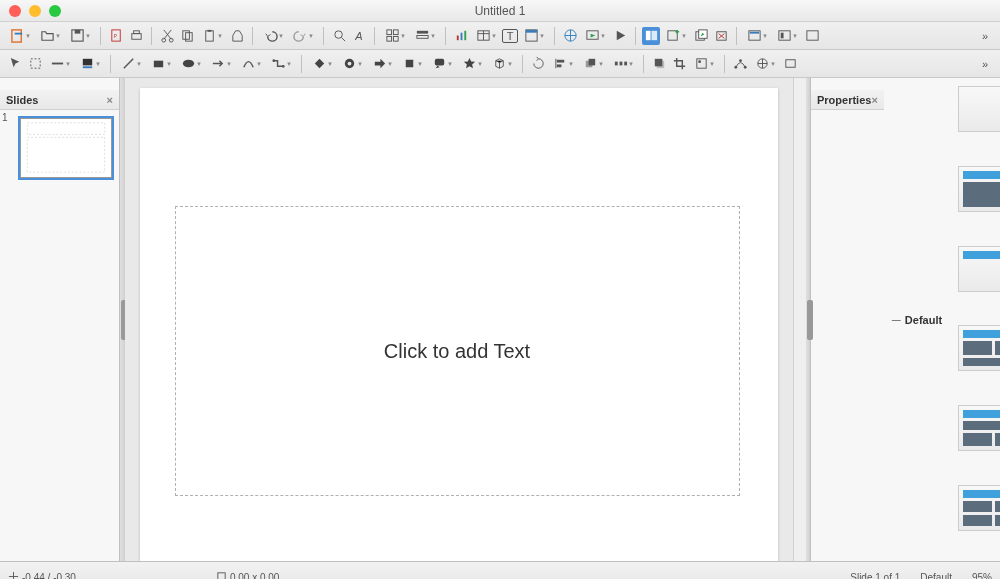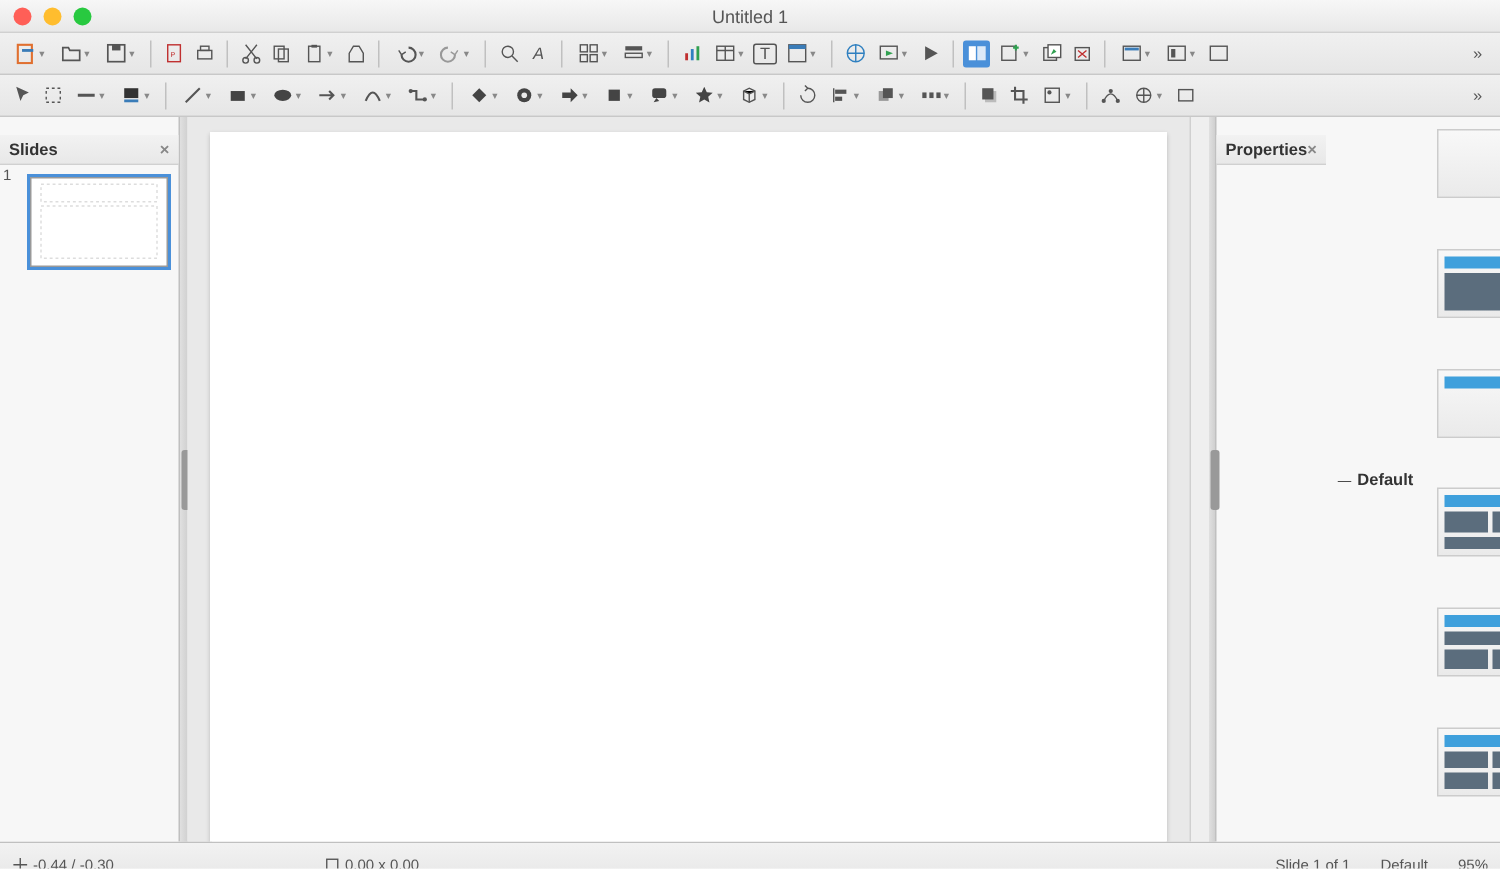--- a/index.html
+++ b/index.html
@@ -477,20 +477,23 @@
     </div>
   </div>
 
   <div class="vsplit" style="position:relative;">
       <div class="vsplit-grip"></div>
     </div>
 
   <div class="edit-area">
     <div class="canvas-wrap">
       <div class="slide-canvas">
+        <div class="placeholder ph-content">
+          <span>Click to add Text</span>
+        </div>
       </div>
     </div>
     <div class="scrollbar-v"></div>
   </div>
 
   <div class="vsplit" style="position:relative;">
       <div class="vsplit-grip"></div>
     </div>
 
   <div class="props-panel">

